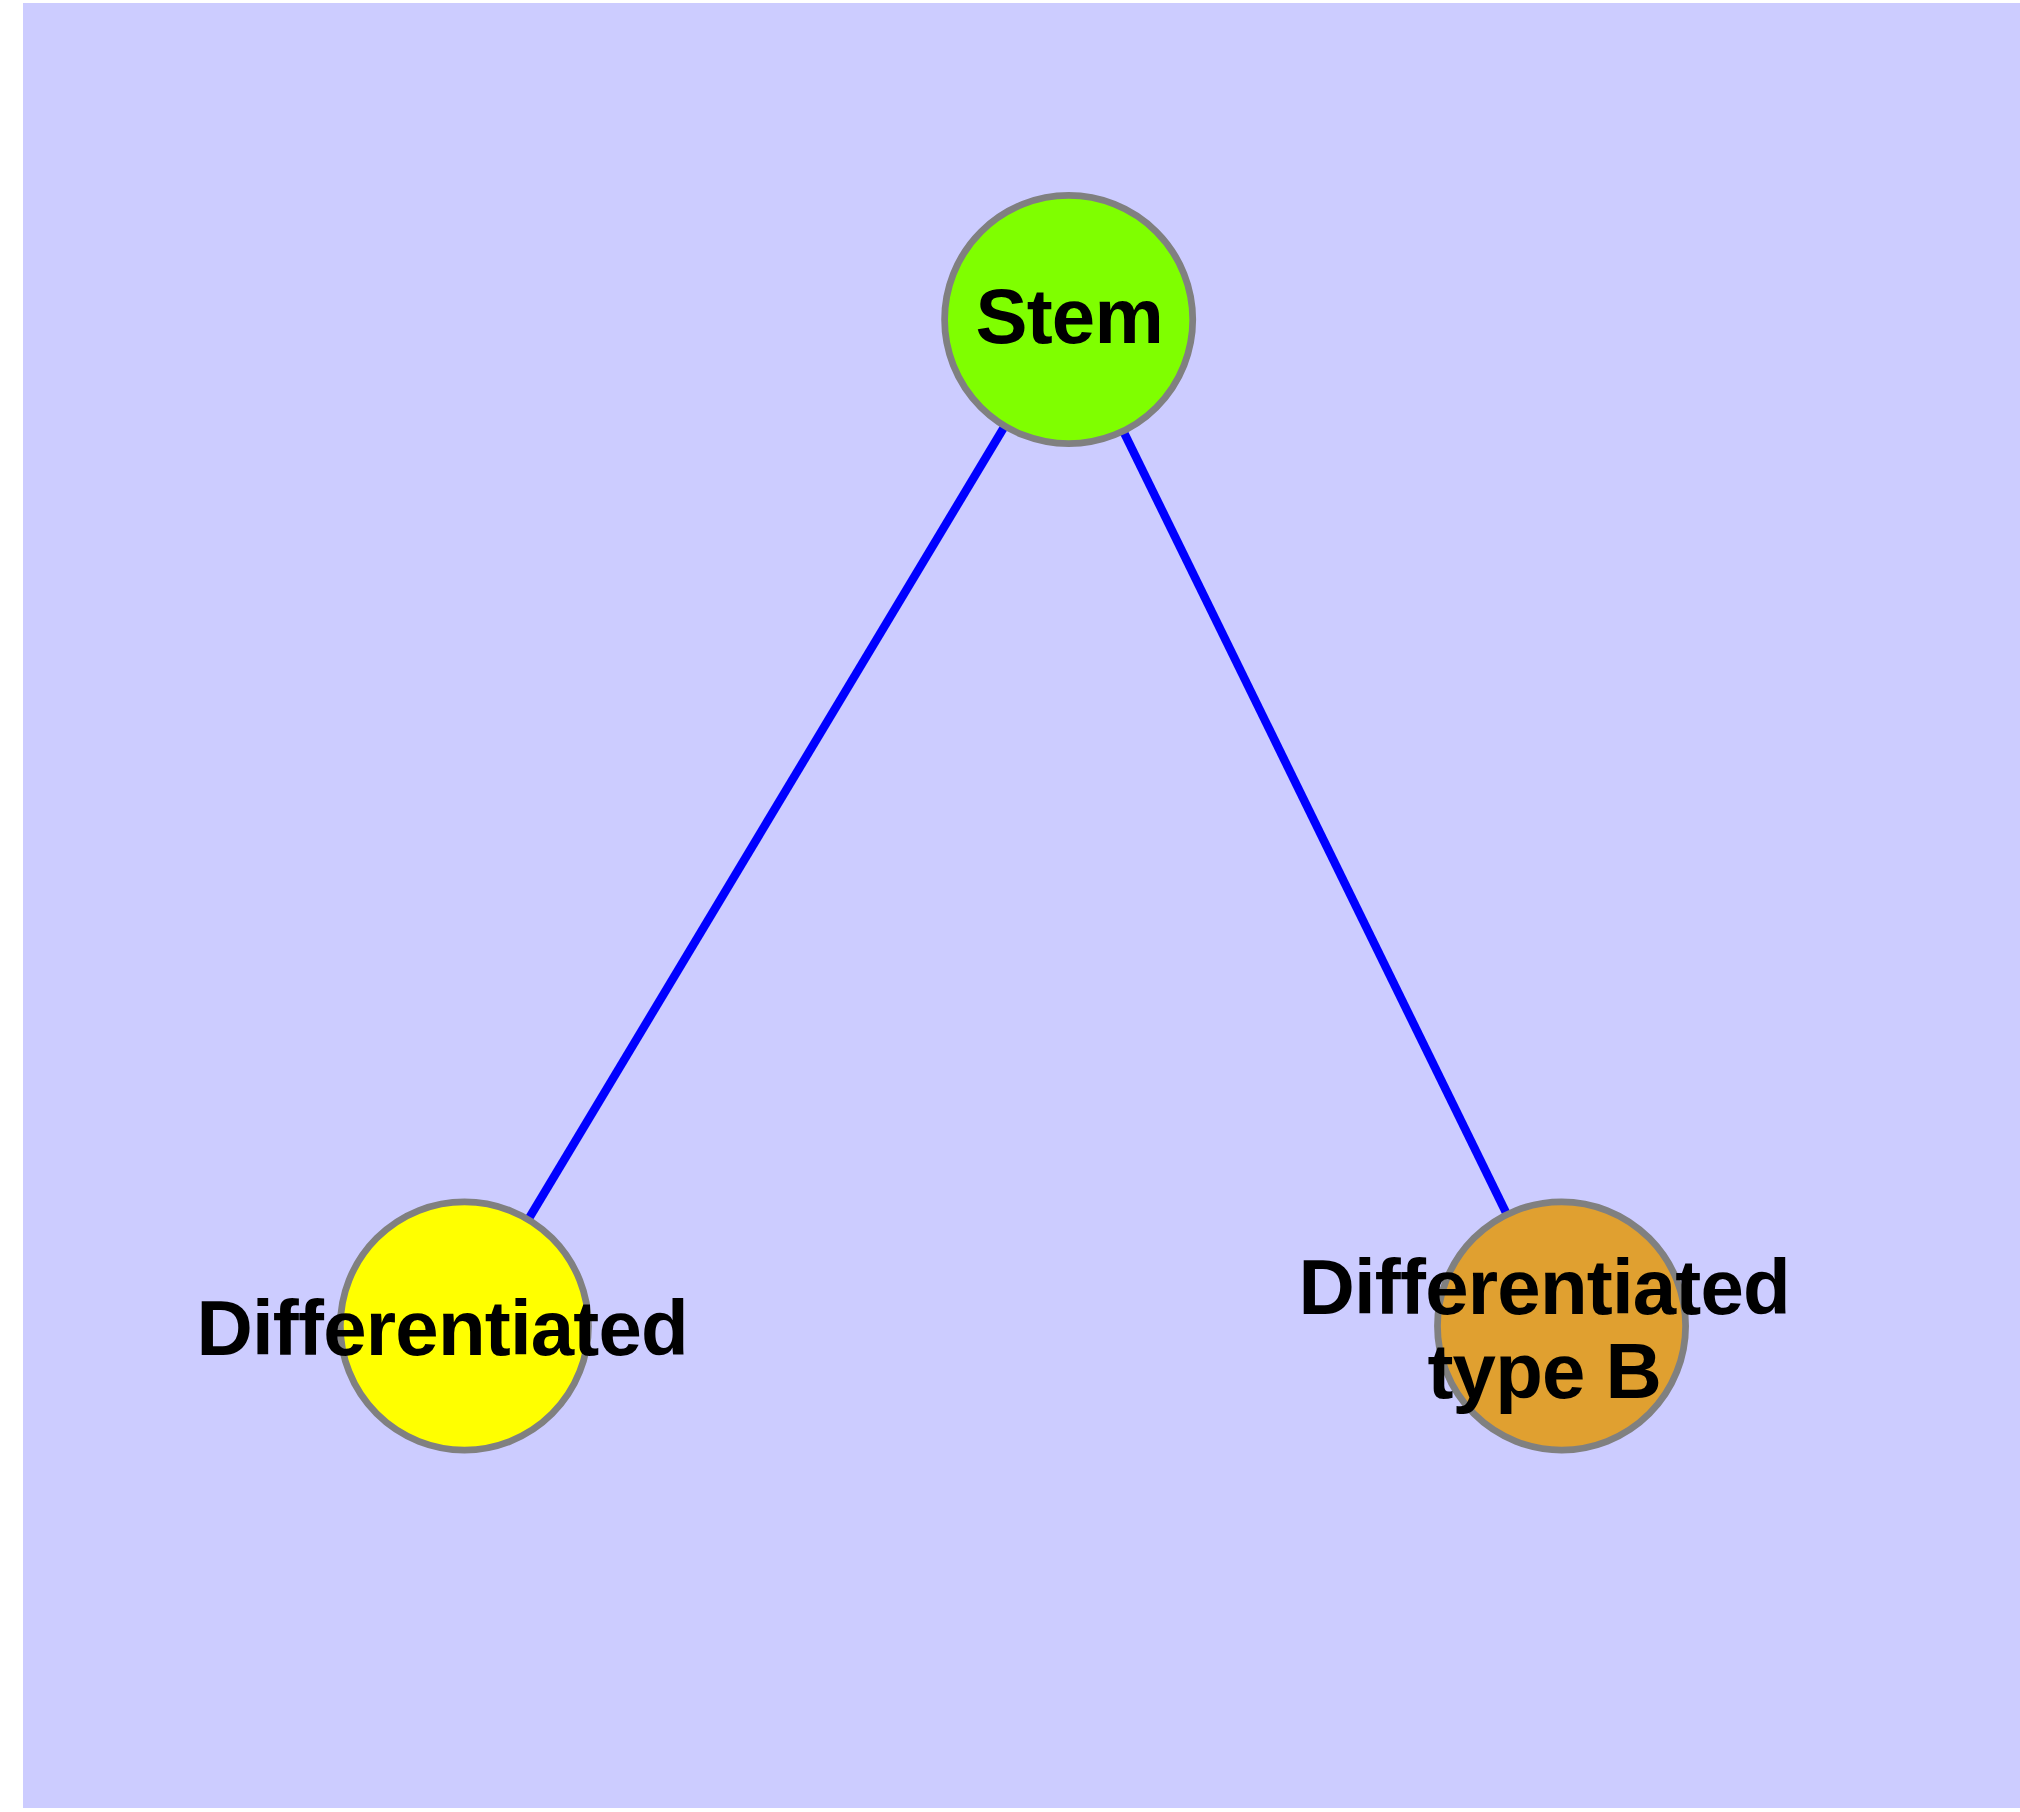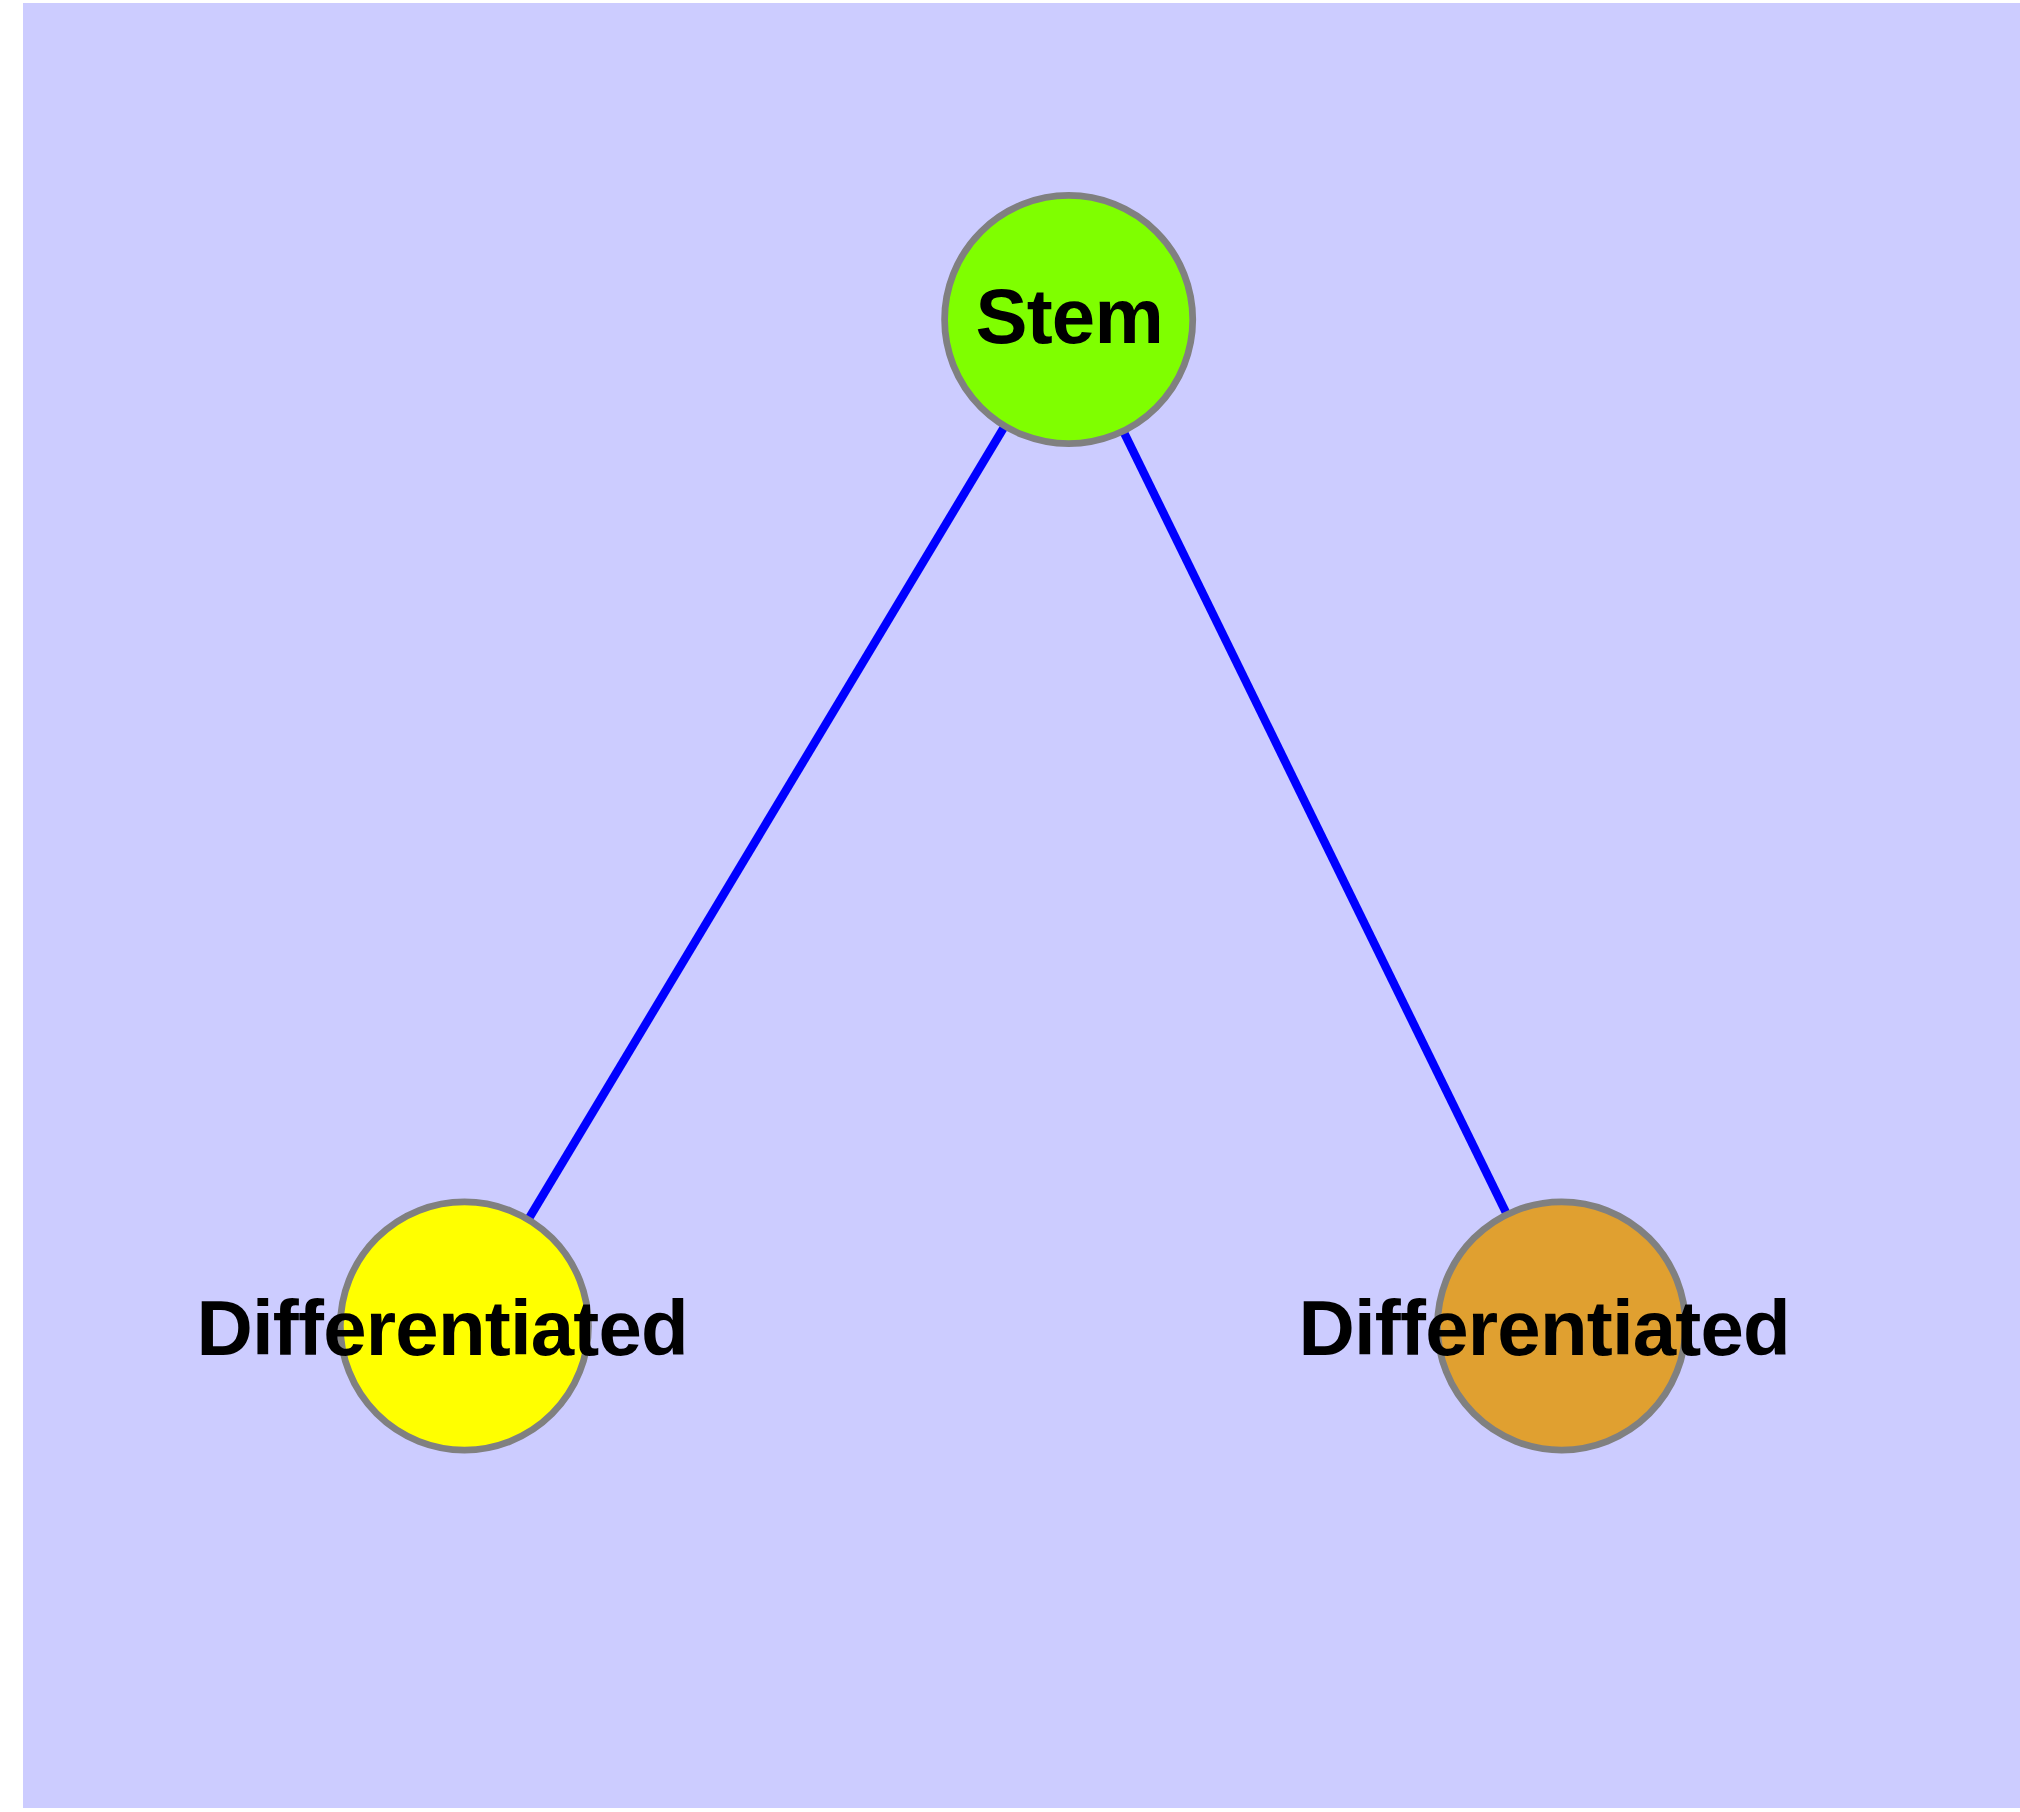--- a/index.html
+++ b/index.html
@@ -70,17 +70,18 @@
     <div class="node-label" style="left:1046px; top:314px;">
       <div>Stem</div>
     </div>
 
     <div class="node-label" style="left:419px; top:1326px;">
       <div>Differentiated</div>
     </div>
 
     <div class="node-label" style="left:1521px; top:1326px;">
       <div>Differentiated</div>
+      <div>type B</div>
     </div>
 
   </div>
 </div>
 
 
 </body></html>

